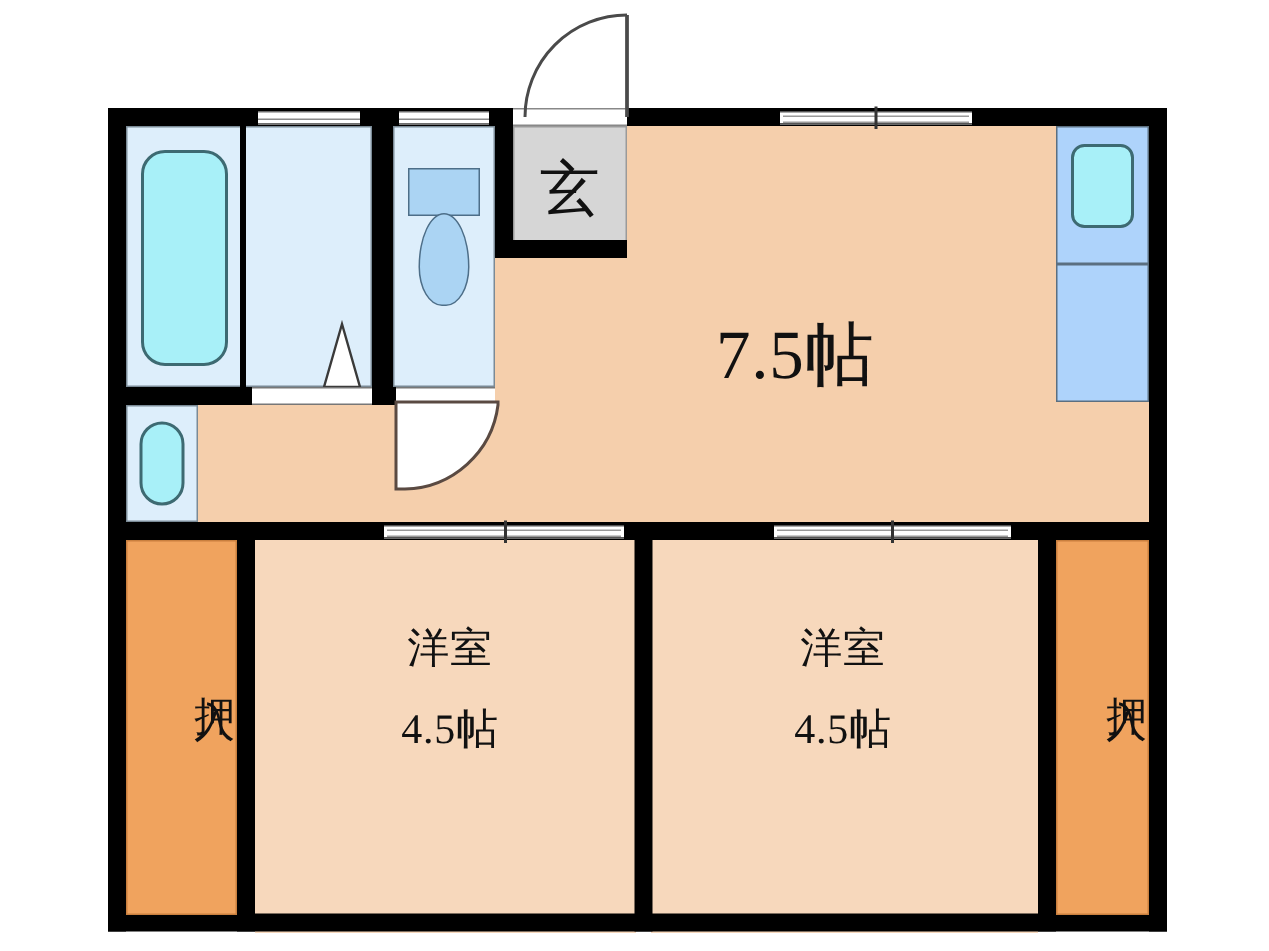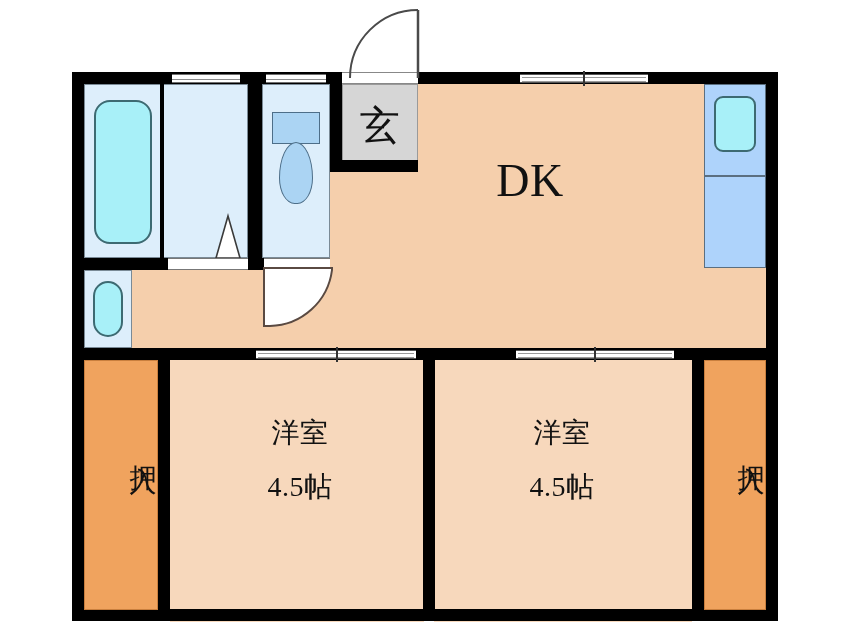--- a/index.html
+++ b/index.html
@@ -197,21 +197,21 @@
   <div class="abs closet" style="left:704px; top:360px; width:62px; height:250px;"></div>
 
   <div class="abs slider-h" style="left:256px; top:350px; width:160px; height:9px;"></div>
   <div class="slider-mid" style="left:336px; top:347px; height:15px;"></div>
 
   <div class="abs slider-h" style="left:516px; top:350px; width:158px; height:9px;"></div>
   <div class="slider-mid" style="left:594px; top:347px; height:15px;"></div>
 
   <div class="label label-genkan" style="left:342px; top:104px; width:76px;">玄</div>
 
-  <div class="label label-dk" style="left:430px; top:156px; width:200px;">DK</div>
+  <div class="label label-dk" style="left:430px; top:212px; width:200px;">7.5帖</div>
 
   <div class="label label-room" style="left:200px; top:418px; width:200px;">洋室</div>
   <div class="label label-room" style="left:200px; top:472px; width:200px;">4.5帖</div>
 
   <div class="label label-room" style="left:462px; top:418px; width:200px;">洋室</div>
   <div class="label label-room" style="left:462px; top:472px; width:200px;">4.5帖</div>
 
   <div class="label label-vert" style="left:84px; top:443px; width:74px; text-align:center;">押入</div>
 
   <div class="label label-vert" style="left:704px; top:443px; width:62px; text-align:center;">押入</div>

